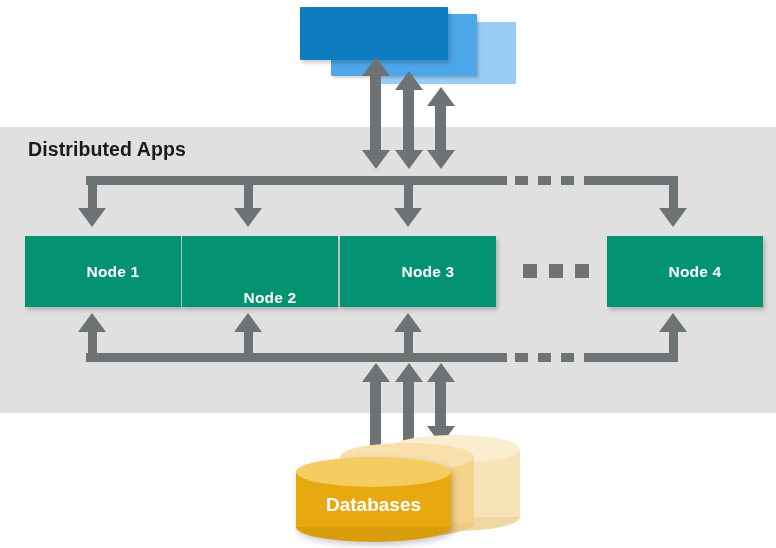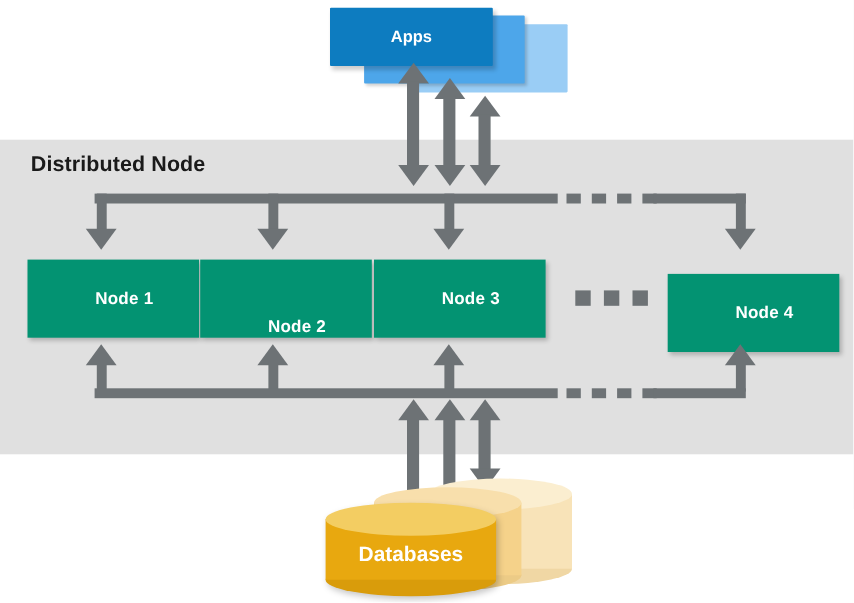--- a/index.html
+++ b/index.html
@@ -167,26 +167,25 @@
     color: #ffffff;
     z-index: 40;
   }
 </style>
 </head>
 <body>
 
 <div id="canvas">
 
   <div class="cache-band"></div>
-  <div class="cache-title">Distributed Node</div>
+  <div class="cache-title">Distributed Apps</div>
 
   <div class="app-card back"></div>
   <div class="app-card mid"></div>
   <div class="app-card front"></div>
-  <div class="app-label">Apps</div>
 
   <div class="head-up" style="left:362px; top:57px;"></div>
   <div class="shaft" style="left:370px; top:74px; height:78px;"></div>
   <div class="head-down" style="left:362px; top:150px;"></div>
 
   <div class="head-up" style="left:395px; top:71px;"></div>
   <div class="shaft" style="left:403px; top:88px; height:64px;"></div>
   <div class="head-down" style="left:395px; top:150px;"></div>
 
   <div class="head-up" style="left:427px; top:87px;"></div>
@@ -217,21 +216,21 @@
 
   <div class="node" style="left:25px;">
     <span class="node-label">Node 1</span>
   </div>
   <div class="node" style="left:182px;align-items:flex-end;">
     <span class="node-label">Node 2</span>
   </div>
   <div class="node" style="left:340px;">
     <span class="node-label">Node 3</span>
   </div>
-  <div class="node" style="left:607px;margin-top:13px;">
+  <div class="node" style="left:607px;">
     <span class="node-label">Node 4</span>
   </div>
 
   <div class="dash-row" style="left:523px; top:264px; gap:12px;">
     <div class="dash dash-dot"></div>
     <div class="dash dash-dot"></div>
     <div class="dash dash-dot"></div>
   </div>
 
   <div class="head-up" style="left:78px; top:313px;"></div>

